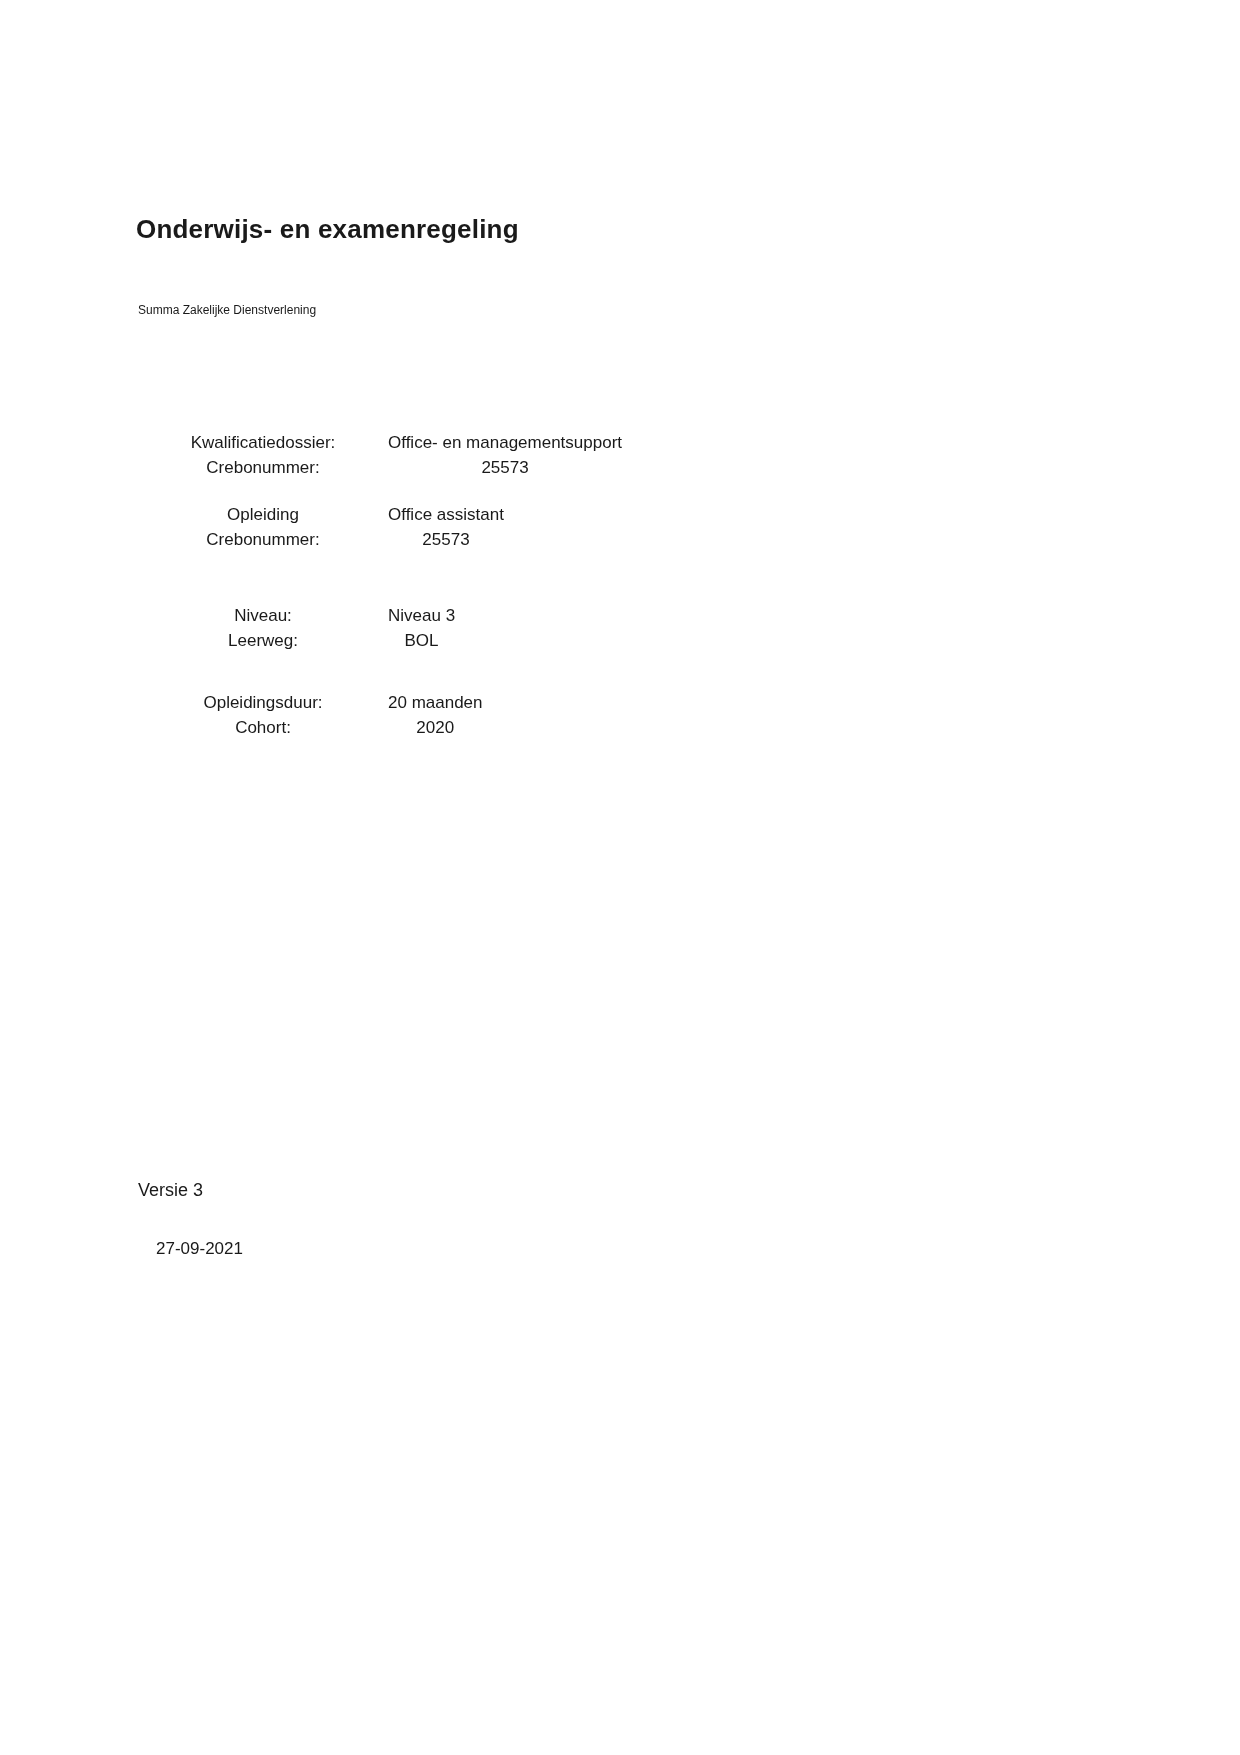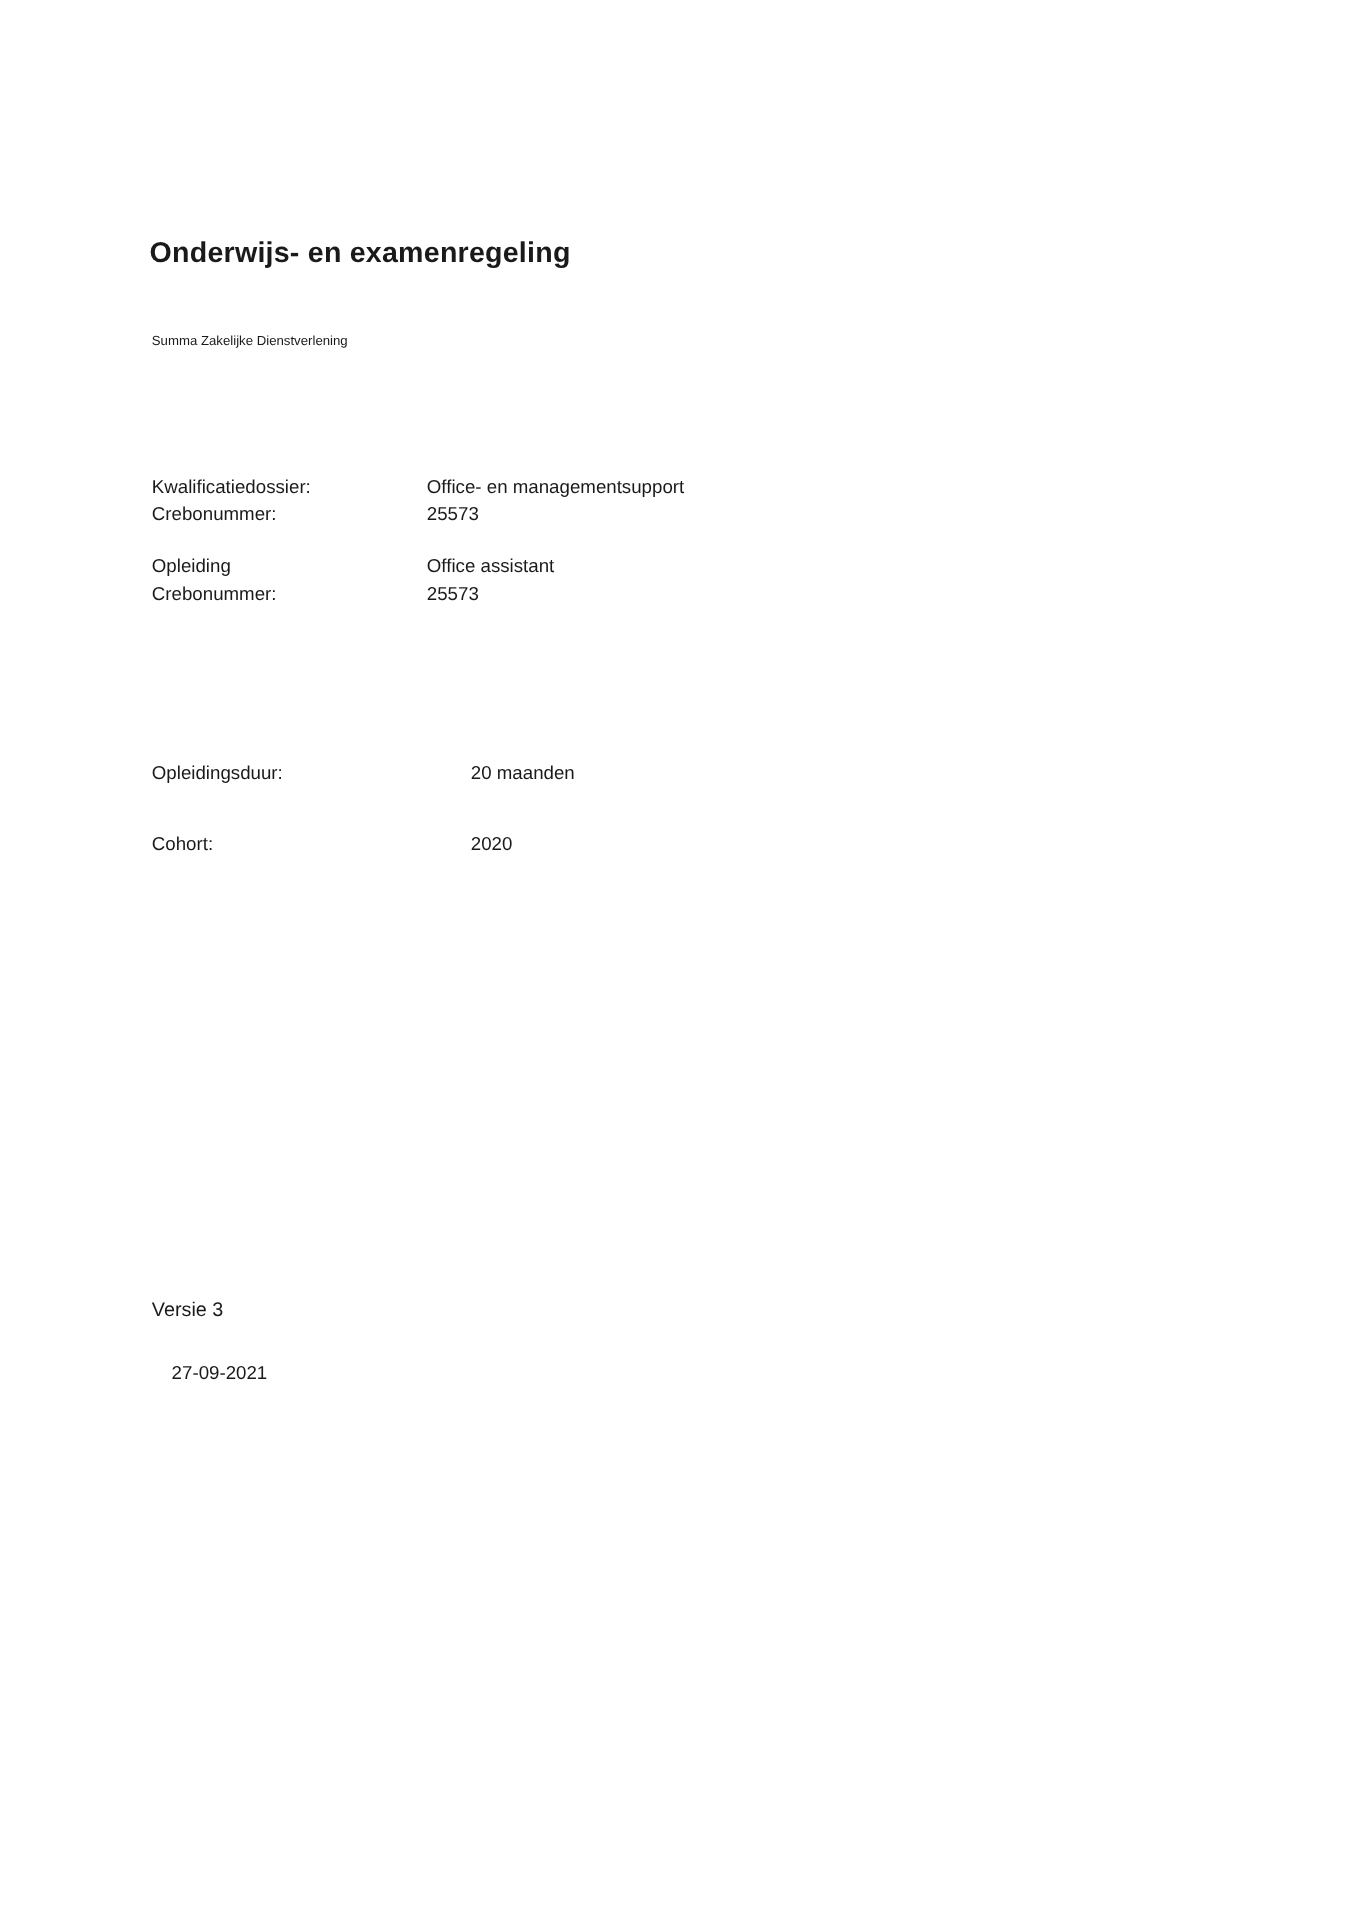--- a/index.html
+++ b/index.html
@@ -36,27 +36,28 @@
     white-space: nowrap;
   }
   .info-group {
     position: absolute;
     left: 138px;
     display: grid;
     grid-template-columns: 250px auto;
     font-size: 17px;
     line-height: 25px;
     white-space: nowrap;
+    text-align: center;
   }
   .info-group .label { grid-column: 1; }
   .info-group .value { grid-column: 2; }
   .group-1 { top: 430px; }
   .group-2 { top: 502px; }
   .group-3 { top: 603px; }
-  .group-4 { top: 690px; gap: 40px; }
+  .group-4 { top: 690px; }
   .doc-version {
     position: absolute;
     left: 138px;
     top: 1180px;
     margin: 0;
     font-size: 18px;
     white-space: nowrap;
   }
   .doc-date {
     position: absolute;
@@ -83,20 +84,26 @@
     <span class="value">25573</span>
   </div>
 
   <div class="info-group group-2">
     <span class="label">Opleiding</span>
     <span class="value">Office assistant</span>
     <span class="label">Crebonummer:</span>
     <span class="value">25573</span>
   </div>
 
+  <div class="info-group group-3">
+    <span class="label">Niveau:</span>
+    <span class="value">Niveau 3</span>
+    <span class="label">Leerweg:</span>
+    <span class="value">BOL</span>
+  </div>
 
   <div class="info-group group-4">
     <span class="label">Opleidingsduur:</span>
     <span class="value">20 maanden</span>
     <span class="label">Cohort:</span>
     <span class="value">2020</span>
   </div>
 
   <p class="doc-version">Versie 3</p>
 

